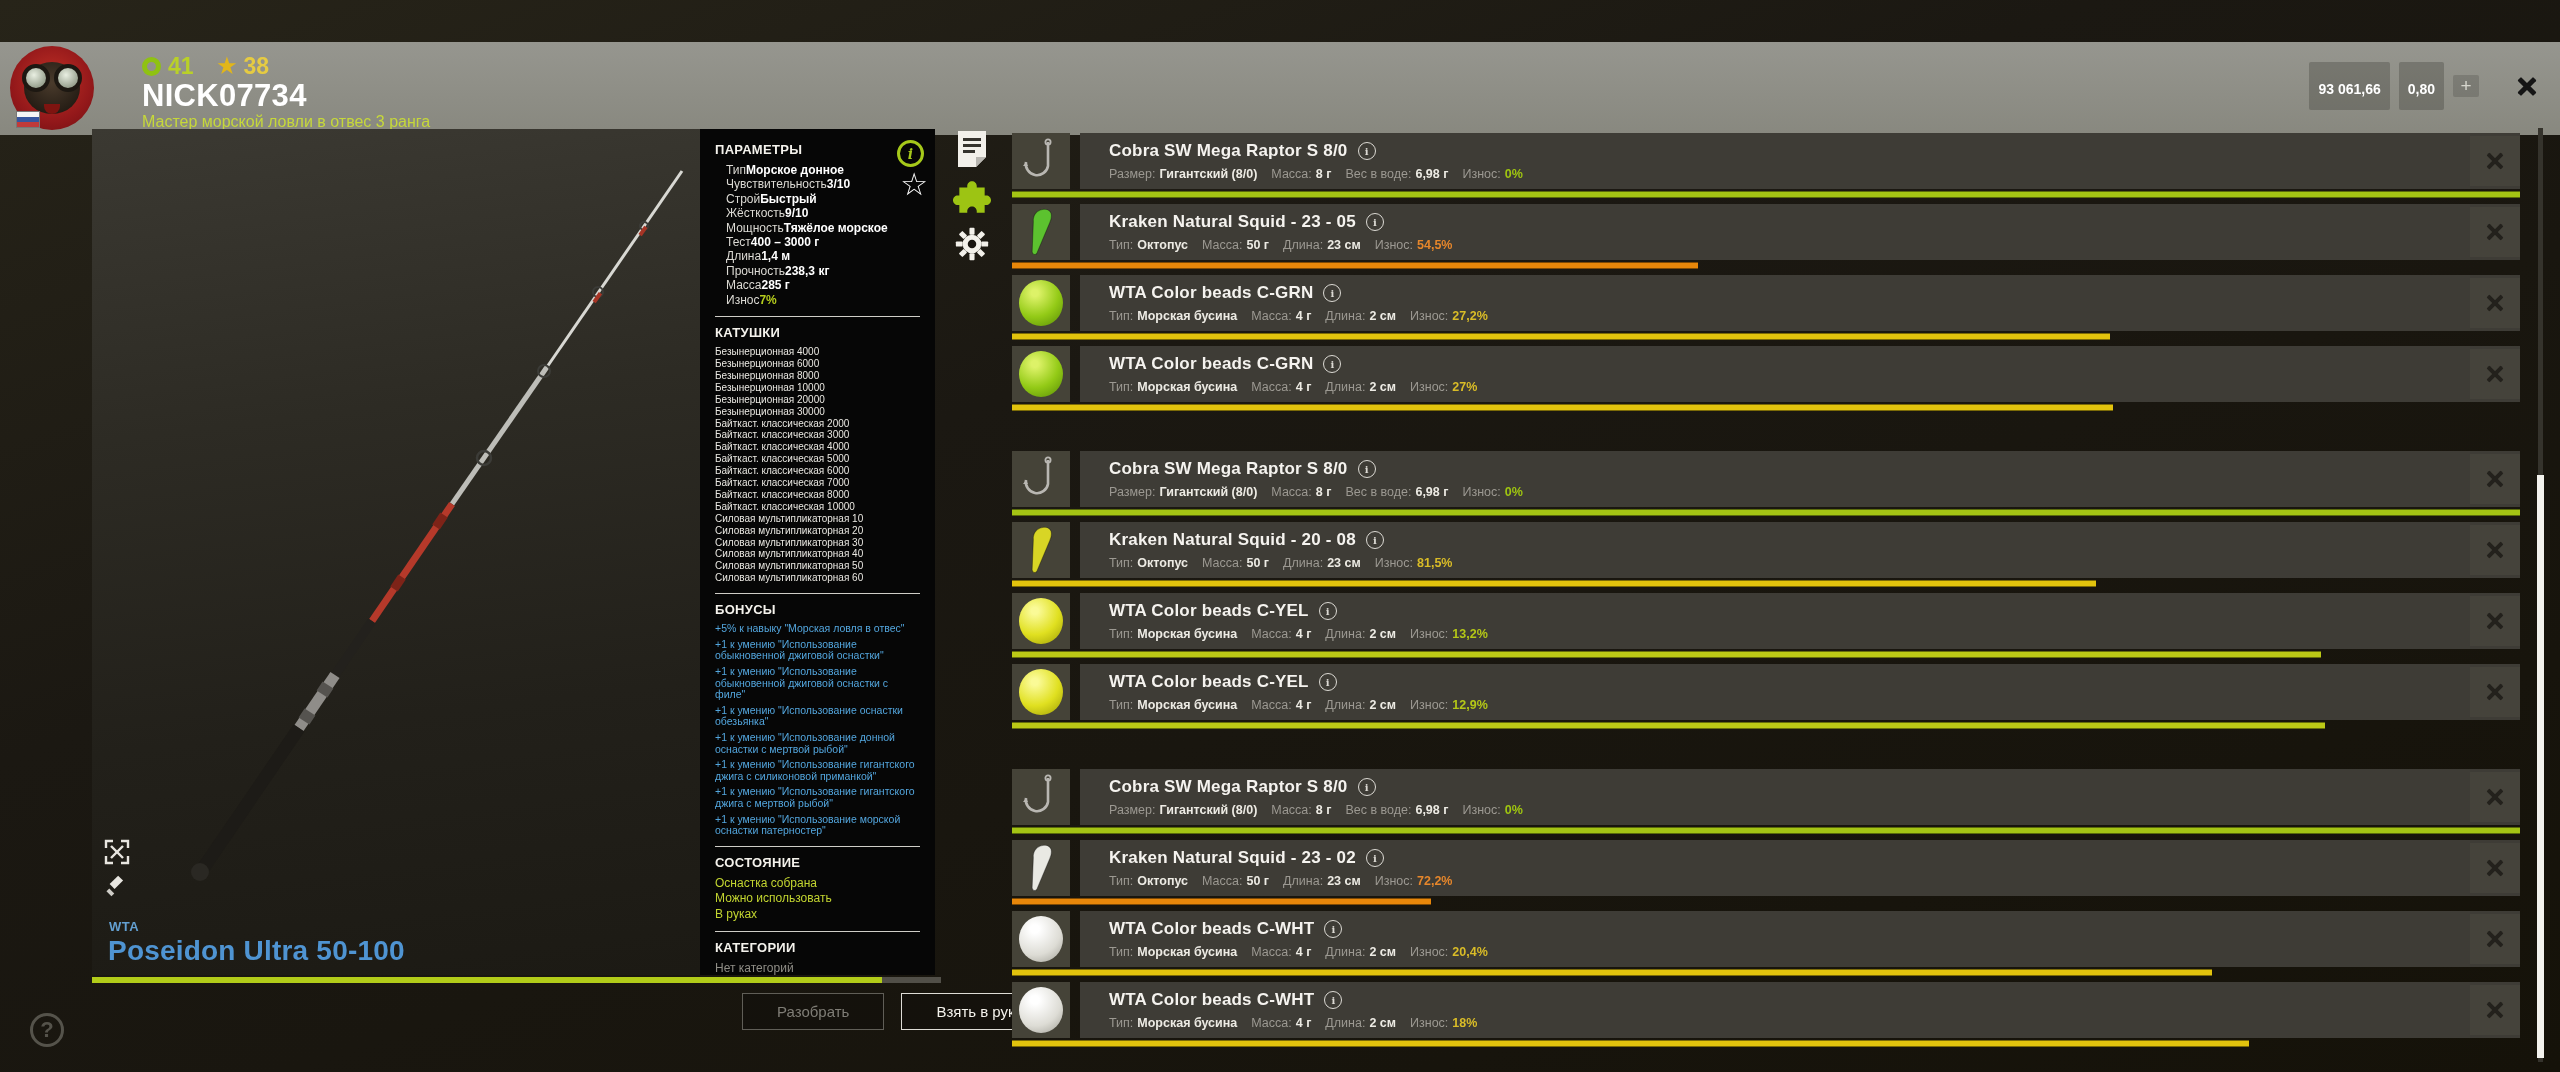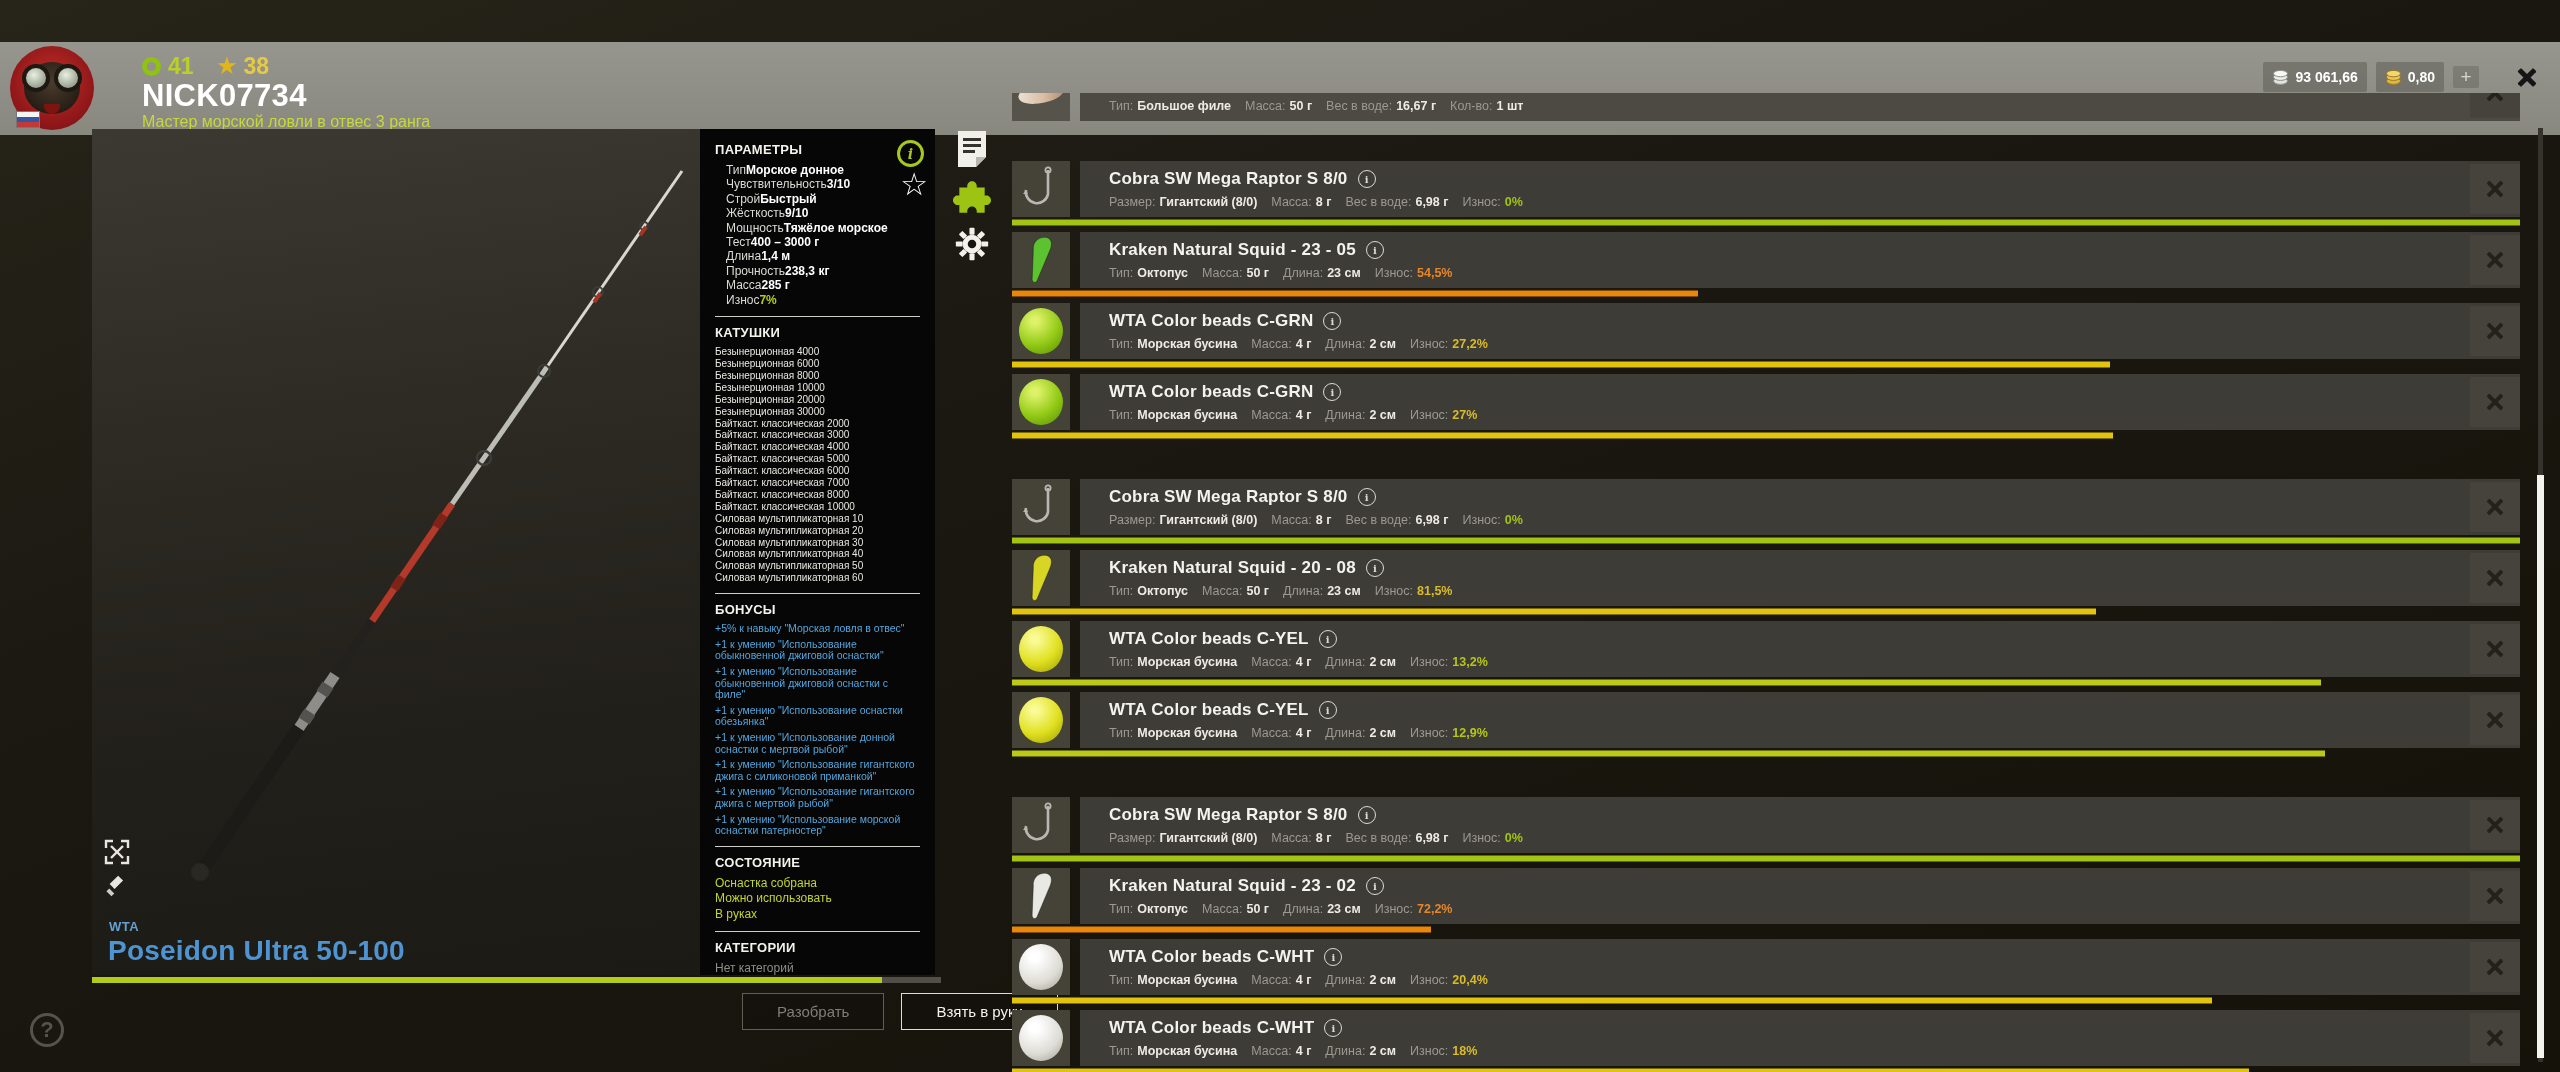--- a/index.html
+++ b/index.html
@@ -24,21 +24,21 @@
   .lvl-row{display:flex;align-items:center;gap:24px;height:26px;}
   .lvl-item{display:flex;align-items:center;gap:7px;font-weight:bold;font-size:23px;}
   .ring-icon{width:9px;height:9px;border:5px solid #8fc212;border-radius:50%;display:inline-block;}
   .lvl-num{color:#b9d028;}
   .star-glyph{color:#e2b619;font-size:21px;}
   .star-num{color:#e6cb42;}
   .nickname{font-size:31px;font-weight:bold;color:#fff;line-height:34px;letter-spacing:.3px;}
   .rank{font-size:16px;color:#c6d83a;line-height:18px;}
   .topbar-right{position:absolute;right:20px;top:20px;display:flex;align-items:center;gap:9px;}
   .pill{height:22px;background:rgba(52,52,46,.30);border-radius:2px;display:flex;align-items:center;
-    padding:4px 9px;gap:6px;color:#fff;font-weight:bold;font-size:14px;}
+    padding:13px 9px;gap:6px;color:#fff;font-weight:bold;font-size:14px;flex-direction:column;}
   .plus-btn{width:26px;height:22px;background:rgba(52,52,46,.22);border-radius:2px;color:#d6d6cd;
     font-size:19px;line-height:20px;display:flex;align-items:center;justify-content:center;}
   .close-x{position:relative;width:26px;height:26px;margin-left:26px;cursor:pointer;}
   .close-x::before,.close-x::after{content:"";position:absolute;left:2px;top:11px;width:22px;height:5px;
     background:#151515;border-radius:1px;}
   .close-x::before{transform:rotate(45deg);} .close-x::after{transform:rotate(-45deg);}
 
   
   .rod-panel{position:absolute;left:92px;top:129px;width:843px;height:846px;display:flex;}
   .rod-view{position:relative;width:608px;height:846px;
@@ -337,33 +337,20 @@
           <rect x="17" y="31" width="6" height="8" rx="1" transform="rotate(45 20 20)"></rect>
           <rect x="1" y="17" width="8" height="6" rx="1" transform="rotate(45 20 20)"></rect>
           <rect x="31" y="17" width="8" height="6" rx="1" transform="rotate(45 20 20)"></rect>
         </g>
       </g>
       <circle cx="20" cy="20" r="5" fill="#17140f"></circle>
     </svg>
   </nav>
 
   <ul class="items" id="items-list">
-  <li class="entry">
-    <div class="item-row partial">
-      <div class="icon-cell">
-            <div class="fillet"></div>
-          </div>
-      <div class="body">
-
-        <div class="details"><span class="dl">Тип:</span><span class="dv">Большое филе</span><span class="dl">Масса:</span><span class="dv">50 г</span><span class="dl">Вес в воде:</span><span class="dv">16,67 г</span><span class="dl">Кол-во:</span><span class="dv">1 шт</span></div>
-        <button class="item-close"></button>
-      </div>
-    </div>
-
-  </li>
 
   <li class="entry group-start">
     <div class="item-row">
       <div class="icon-cell">
             <svg width="40" height="46" viewBox="0 0 40 46">
               <path d="M27 4 v24 a11 11 0 1 1 -22 -4" fill="none" stroke="#b9b7b2" stroke-width="2.6"></path>
               <circle cx="27" cy="4" r="2.6" fill="none" stroke="#b9b7b2" stroke-width="1.8"></circle>
               <path d="M5 24 l-3 4 l5 0 z" fill="#b9b7b2"></path>
             </svg>
           </div>

